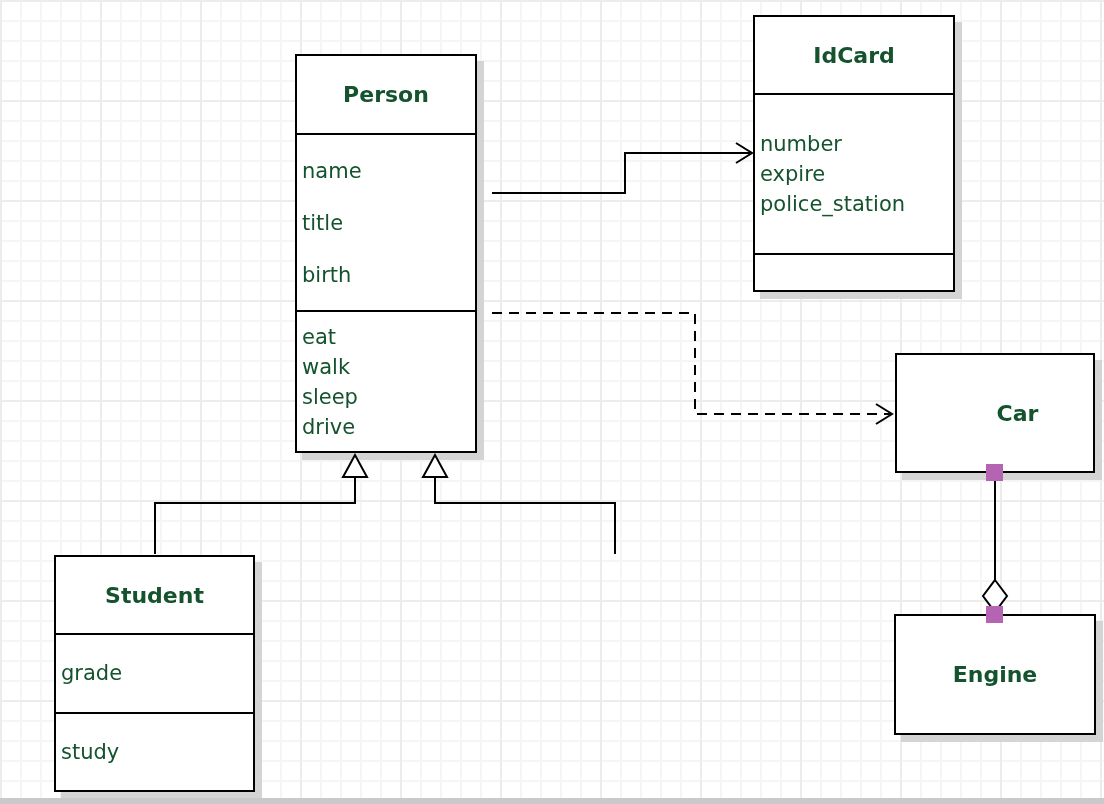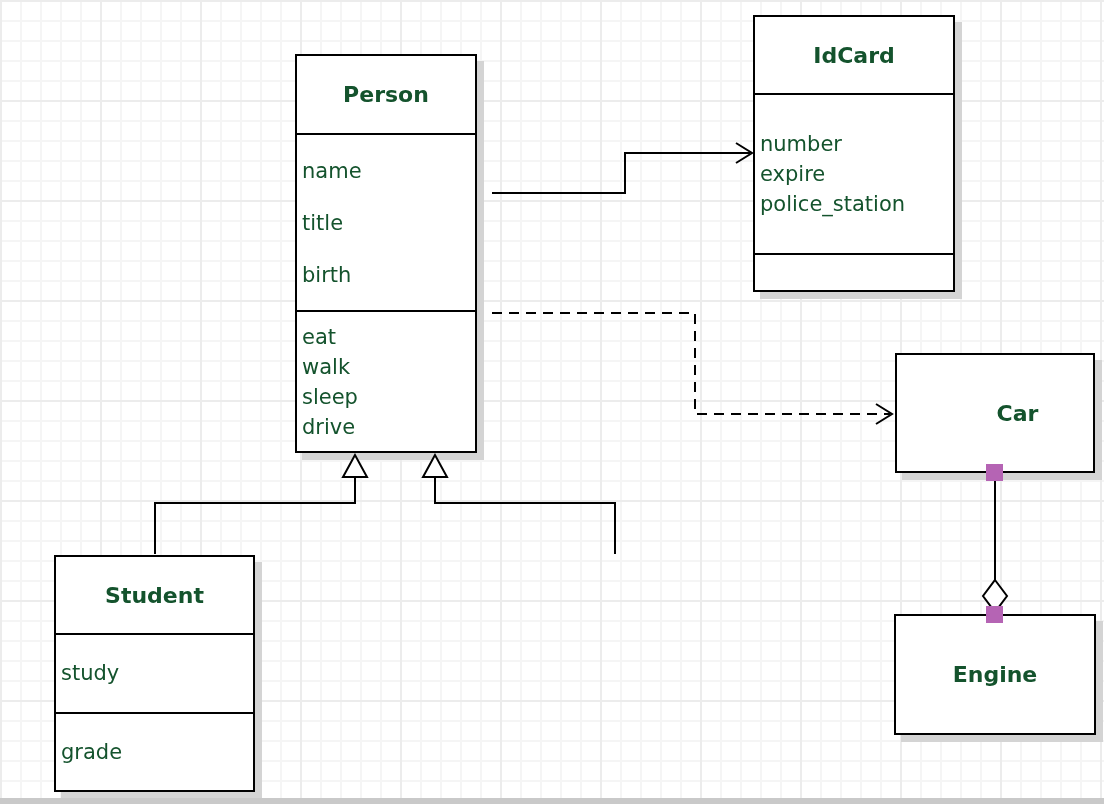--- a/index.html
+++ b/index.html
@@ -100,24 +100,24 @@
     <div class="uml-title" style="flex:1 1 auto;margin-left:45px;">Car</div>
   </div>
 
   <div class="uml-class title-only" style="left:894px; top:614px; width:202px; height:121px;justify-content:flex-end;">
     <div class="uml-title" style="flex:1 1 auto;">Engine</div>
   </div>
 
   <div class="uml-class" style="left:54px; top:555px; width:201px; height:237px;">
     <div class="uml-title" style="height:76px;">Student</div>
     <div class="uml-section">
-      <div>study</div>
+      <div>grade</div>
     </div>
     <div class="uml-section">
-      <div>grade</div>
+      <div>study</div>
     </div>
   </div>
 
 
   <svg class="connectors" viewBox="0 0 1104 804">
 
     <g>
       <polyline class="edge" points="492,193 625,193 625,153 750,153"></polyline>
       <polyline class="arrowhead-open" points="736,143 752,153 736,163"></polyline>
     </g>

